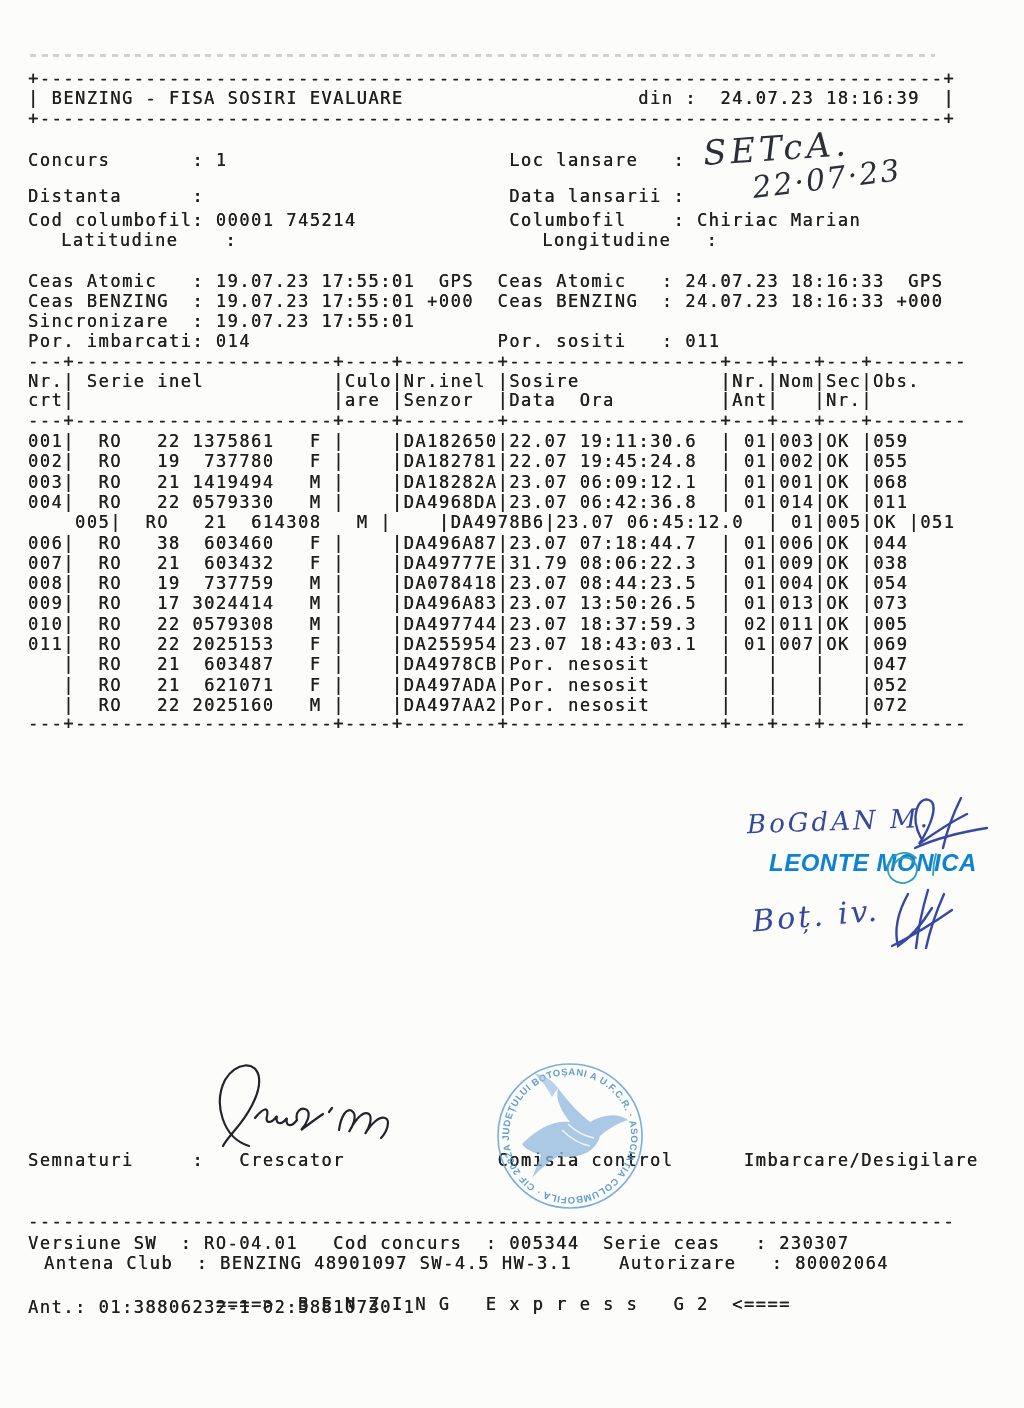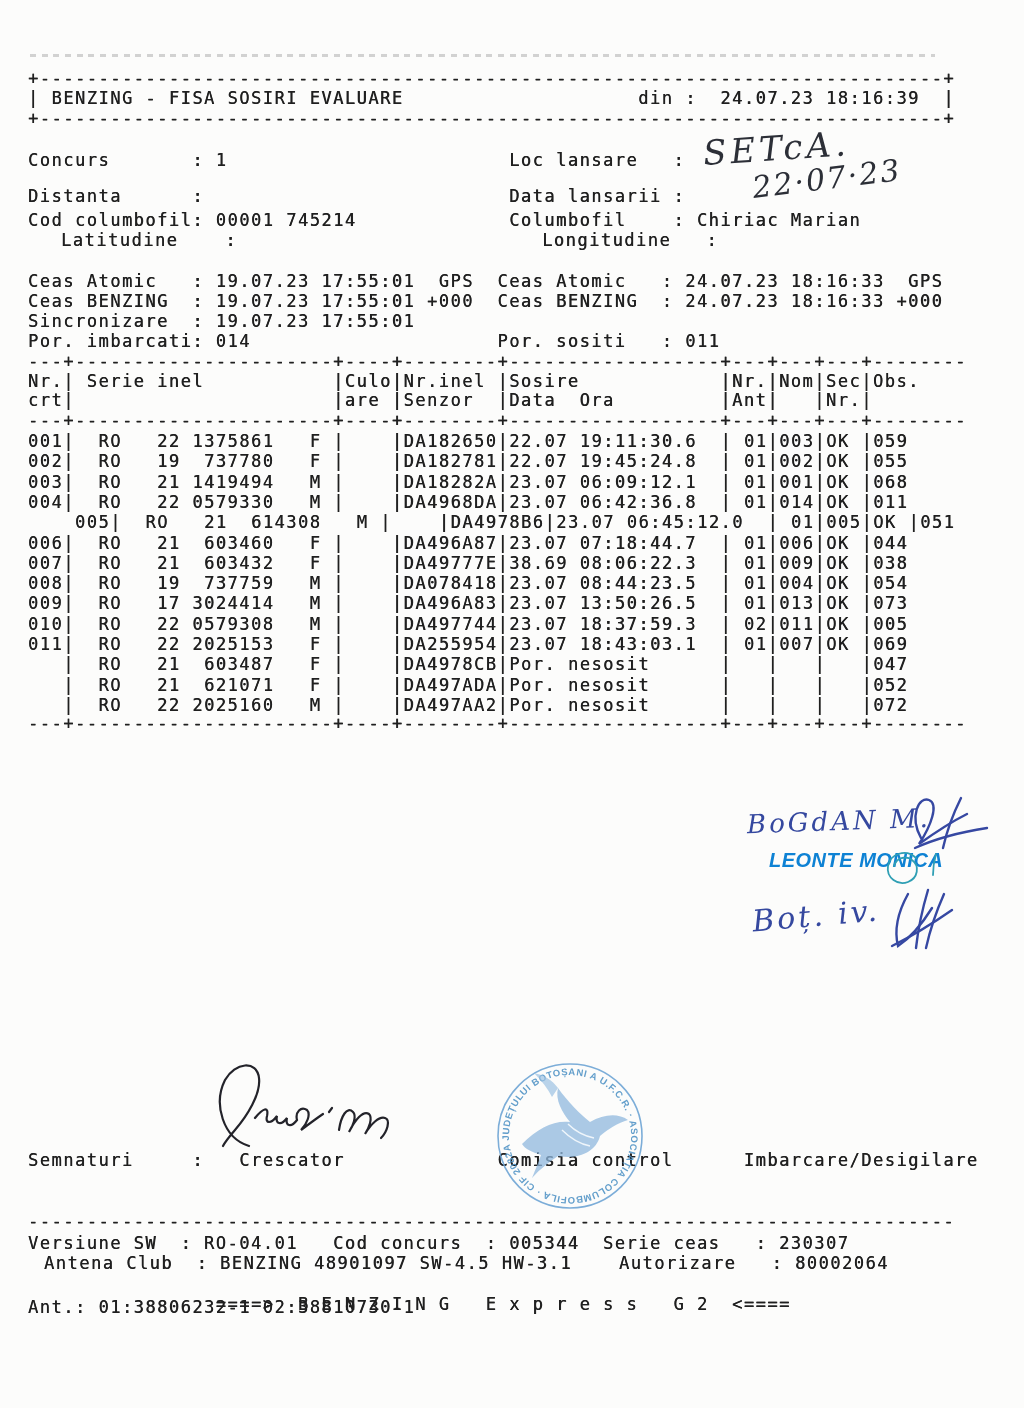--- a/index.html
+++ b/index.html
@@ -13,21 +13,21 @@
       background:repeating-linear-gradient(90deg,#8d8d8d 0,#8d8d8d 6px,transparent 6px,transparent 11.7px);}
   .hw{position:absolute;font-family:"DejaVu Serif",serif;font-style:italic;white-space:pre;}
   .hw-black{color:#2c2f37;}
   .hw-blue{color:#35489f;}
   .hw-set{left:703px;top:128px;font-size:34px;letter-spacing:4px;transform:rotate(-4deg);}
   .hw-date{left:752px;top:161px;font-size:30px;letter-spacing:2px;transform:rotate(-7deg);}
   .hw-bogdan{left:747px;top:806px;font-size:26px;letter-spacing:3px;transform:rotate(-2deg);}
   .hw-bot{left:752px;top:898px;font-size:30px;letter-spacing:3px;transform:rotate(-5deg);}
   .stamp-leonte{position:absolute;left:769px;top:849px;
       font-family:"Liberation Sans",sans-serif;font-weight:bold;font-style:italic;
-      font-size:20px;letter-spacing:.5px;color:#0e82d4;white-space:pre;}
+      font-size:24px;letter-spacing:.5px;color:#0e82d4;white-space:pre;}
   .sigsvg{position:absolute;}
   .sig-stroke{fill:none;stroke:#3648a2;stroke-width:2.4;stroke-linecap:round;}
   .sig-black{fill:none;stroke:#23232a;stroke-width:2.2;stroke-linecap:round;}
   .scribble-teal{fill:none;stroke:#2f9fb4;stroke-width:1.8;stroke-linecap:round;}
   .stamp{position:absolute;left:492px;top:1058px;opacity:.88;}
   .stamp text{font-family:"Liberation Sans",sans-serif;font-weight:bold;
       font-size:9.5px;letter-spacing:.6px;fill:#4e92c5;}
 </style>
 </head>
 <body>
@@ -50,22 +50,22 @@
       <div class="ln" style="top: 331px;">Por. imbarcati: 014                     Por. sositi   : 011</div>
       <div class="ln" style="top: 351px;">---+----------------------+----+--------+------------------+---+---+---+--------</div>
       <div class="ln" style="top: 371px;">Nr.| Serie inel           |Culo|Nr.inel |Sosire            |Nr.|Nom|Sec|Obs.</div>
       <div class="ln" style="top: 390px;">crt|                      |are |Senzor  |Data  Ora         |Ant|   |Nr.|</div>
       <div class="ln" style="top: 410px;">---+----------------------+----+--------+------------------+---+---+---+--------</div>
       <div class="ln" style="top: 431px;"><span>001</span><span>|</span><span>  RO   22 1375861   F </span><span>|</span><span>    </span><span>|</span><span>DA182650</span><span>|</span><span>22.07 19:11:30.6  </span><span>|</span><span> 01</span><span>|</span><span>003</span><span>|</span><span>OK </span><span>|</span><span>059     </span></div>
       <div class="ln" style="top: 451px;"><span>002</span><span>|</span><span>  RO   19  737780   F </span><span>|</span><span>    </span><span>|</span><span>DA182781</span><span>|</span><span>22.07 19:45:24.8  </span><span>|</span><span> 01</span><span>|</span><span>002</span><span>|</span><span>OK </span><span>|</span><span>055     </span></div>
       <div class="ln" style="top: 472px;"><span>003</span><span>|</span><span>  RO   21 1419494   M </span><span>|</span><span>    </span><span>|</span><span>DA18282A</span><span>|</span><span>23.07 06:09:12.1  </span><span>|</span><span> 01</span><span>|</span><span>001</span><span>|</span><span>OK </span><span>|</span><span>068     </span></div>
       <div class="ln" style="top: 492px;"><span>004</span><span>|</span><span>  RO   22 0579330   M </span><span>|</span><span>    </span><span>|</span><span>DA4968DA</span><span>|</span><span>23.07 06:42:36.8  </span><span>|</span><span> 01</span><span>|</span><span>014</span><span>|</span><span>OK </span><span>|</span><span>011     </span></div>
       <div class="ln" style="top: 512px; margin-left: 47px;"><span>005</span><span>|</span><span>  RO   21  614308   M </span><span>|</span><span>    </span><span>|</span><span>DA4978B6</span><span>|</span><span>23.07 06:45:12.0  </span><span>|</span><span> 01</span><span>|</span><span>005</span><span>|</span><span>OK </span><span>|</span><span>051     </span></div>
-      <div class="ln" style="top: 533px;"><span>006</span><span>|</span><span>  RO   21  603460   F </span><span>|</span><span>    </span><span>|</span><span>DA496A87</span><span>|</span><span>23.07 07:18:44.7  </span><span>|</span><span> 01</span><span>|</span><span>006</span><span>|</span><span>OK </span><span>|</span><span>044     </span></div>
-      <div class="ln" style="top: 553px;"><span>007</span><span>|</span><span>  RO   21  603432   F </span><span>|</span><span>    </span><span>|</span><span>DA49777E</span><span>|</span><span>38.69 08:06:22.3  </span><span>|</span><span> 01</span><span>|</span><span>009</span><span>|</span><span>OK </span><span>|</span><span>038     </span></div>
+      <div class="ln" style="top: 533px;"><span>006</span><span>|</span><span>  RO   38  603460   F </span><span>|</span><span>    </span><span>|</span><span>DA496A87</span><span>|</span><span>23.07 07:18:44.7  </span><span>|</span><span> 01</span><span>|</span><span>006</span><span>|</span><span>OK </span><span>|</span><span>044     </span></div>
+      <div class="ln" style="top: 553px;"><span>007</span><span>|</span><span>  RO   21  603432   F </span><span>|</span><span>    </span><span>|</span><span>DA49777E</span><span>|</span><span>31.79 08:06:22.3  </span><span>|</span><span> 01</span><span>|</span><span>009</span><span>|</span><span>OK </span><span>|</span><span>038     </span></div>
       <div class="ln" style="top: 573px;"><span>008</span><span>|</span><span>  RO   19  737759   M </span><span>|</span><span>    </span><span>|</span><span>DA078418</span><span>|</span><span>23.07 08:44:23.5  </span><span>|</span><span> 01</span><span>|</span><span>004</span><span>|</span><span>OK </span><span>|</span><span>054     </span></div>
       <div class="ln" style="top: 593px;"><span>009</span><span>|</span><span>  RO   17 3024414   M </span><span>|</span><span>    </span><span>|</span><span>DA496A83</span><span>|</span><span>23.07 13:50:26.5  </span><span>|</span><span> 01</span><span>|</span><span>013</span><span>|</span><span>OK </span><span>|</span><span>073     </span></div>
       <div class="ln" style="top: 614px;"><span>010</span><span>|</span><span>  RO   22 0579308   M </span><span>|</span><span>    </span><span>|</span><span>DA497744</span><span>|</span><span>23.07 18:37:59.3  </span><span>|</span><span> 02</span><span>|</span><span>011</span><span>|</span><span>OK </span><span>|</span><span>005     </span></div>
       <div class="ln" style="top: 634px;"><span>011</span><span>|</span><span>  RO   22 2025153   F </span><span>|</span><span>    </span><span>|</span><span>DA255954</span><span>|</span><span>23.07 18:43:03.1  </span><span>|</span><span> 01</span><span>|</span><span>007</span><span>|</span><span>OK </span><span>|</span><span>069     </span></div>
       <div class="ln" style="top: 654px;"><span>   </span><span>|</span><span>  RO   21  603487   F </span><span>|</span><span>    </span><span>|</span><span>DA4978CB</span><span>|</span><span>Por. nesosit      </span><span>|</span><span>   </span><span>|</span><span>   </span><span>|</span><span>   </span><span>|</span><span>047     </span></div>
       <div class="ln" style="top: 675px;"><span>   </span><span>|</span><span>  RO   21  621071   F </span><span>|</span><span>    </span><span>|</span><span>DA497ADA</span><span>|</span><span>Por. nesosit      </span><span>|</span><span>   </span><span>|</span><span>   </span><span>|</span><span>   </span><span>|</span><span>052     </span></div>
       <div class="ln" style="top: 695px;"><span>   </span><span>|</span><span>  RO   22 2025160   M </span><span>|</span><span>    </span><span>|</span><span>DA497AA2</span><span>|</span><span>Por. nesosit      </span><span>|</span><span>   </span><span>|</span><span>   </span><span>|</span><span>   </span><span>|</span><span>072     </span></div>
       <div class="ln" style="top: 713px;">---+----------------------+----+--------+------------------+---+---+---+--------</div>
       <div class="ln" style="top: 1150px;">Semnaturi     :   Crescator             Comisia control      Imbarcare/Desigilare</div>
       <div class="ln" style="top: 1211px;">-------------------------------------------------------------------------------</div>

